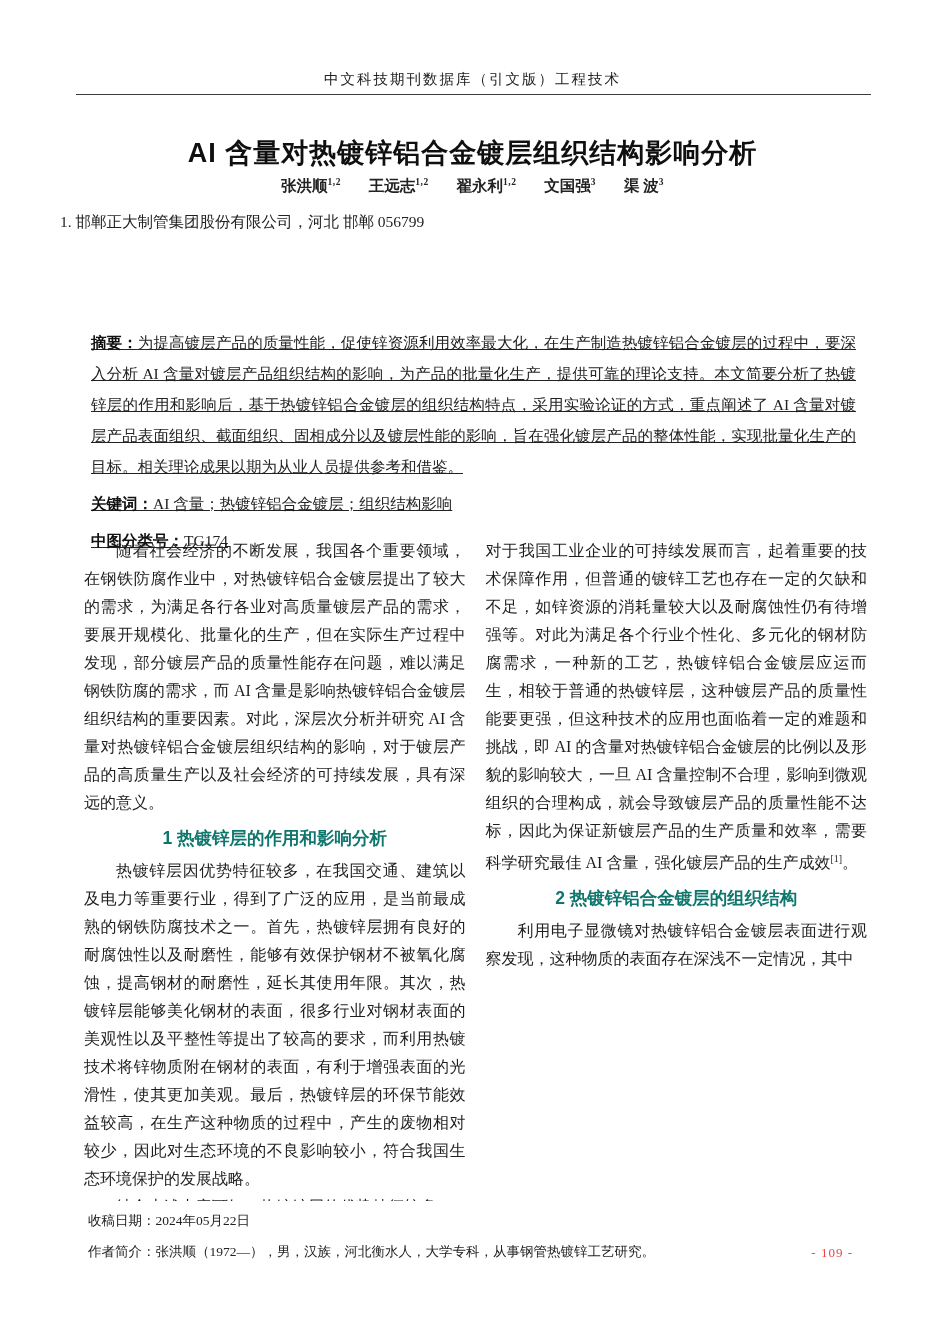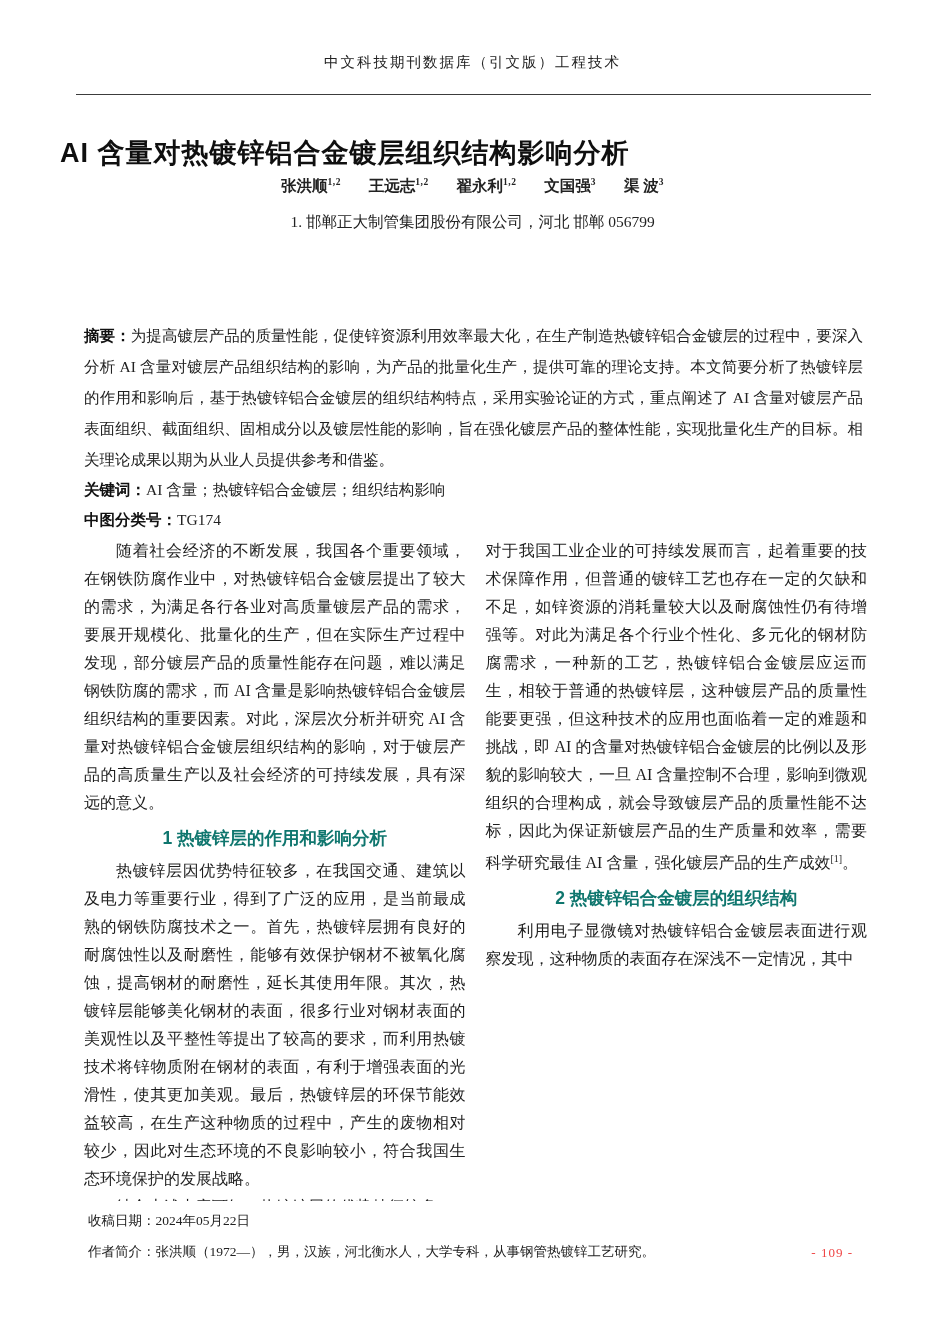--- a/index.html
+++ b/index.html
@@ -2,48 +2,48 @@
 <html><head>
 <meta charset="utf-8">
 <style>
   html,body { margin:0; padding:0; background:#ffffff; }
   .page {
     position:relative; width:945px; height:1336px; margin:0 auto;
     background:#ffffff; overflow:hidden;
     font-family:"Liberation Serif", serif; color:#1c1c1c;
   }
   .journal-header {
-    position:absolute; top:53px; left:80px; right:80px;
+    position:absolute; top:70px; left:80px; right:80px;
     text-align:center; font-size:14.5px; letter-spacing:2px; color:#222;
   }
   .header-rule {
     position:absolute; top:94px; left:76px; right:74px;
     border-top:1.6px solid #3c3c3c; height:0;
   }
   .paper-title {
     position:absolute; top:117px; left:60px; right:60px;
-    text-align:left; font-family:"Liberation Sans", sans-serif;
+    text-align:center; font-family:"Liberation Sans", sans-serif;
     font-weight:700; font-size:27px; letter-spacing:1px; color:#0f0f0f;
   }
   .authors-line {
     position:absolute; top:176px; left:60px; right:60px;
     text-align:center; font-size:15.5px; color:#222;
   }
   .author { margin:0 12px; white-space:nowrap;font-weight:bold; }
   .author sup { font-size:9.5px; letter-spacing:0.5px; }
   .affiliations {
     position:absolute; top:204px; left:60px; right:60px;
-    text-align:center; font-size:15.5px; line-height:35px; color:#222;
+    text-align:left; font-size:15.5px; line-height:35px; color:#222;
   }
   .affiliations p { margin:0; }
   .meta {
     position:absolute; top:320px; left:84px; right:82px;
     font-size:15.5px; color:#222;
   }
-  .meta p { margin:0; }
+  .meta p { margin:7px;text-decoration:underline; }
   .abstract { line-height:31px; text-align:justify; }
   .label { font-family:"Liberation Sans", sans-serif; font-weight:700; color:#111; }
   .kwline { line-height:30px; margin-top:1px; }
   .columns {
     position:absolute; top:537px; left:84px; right:78px; height:664px;
     overflow:hidden; display:flex; gap:20px;
   }
   .col {
     flex:1; min-width:0; font-size:16px; line-height:28px;
     text-align:justify; color:#1e1e1e;

